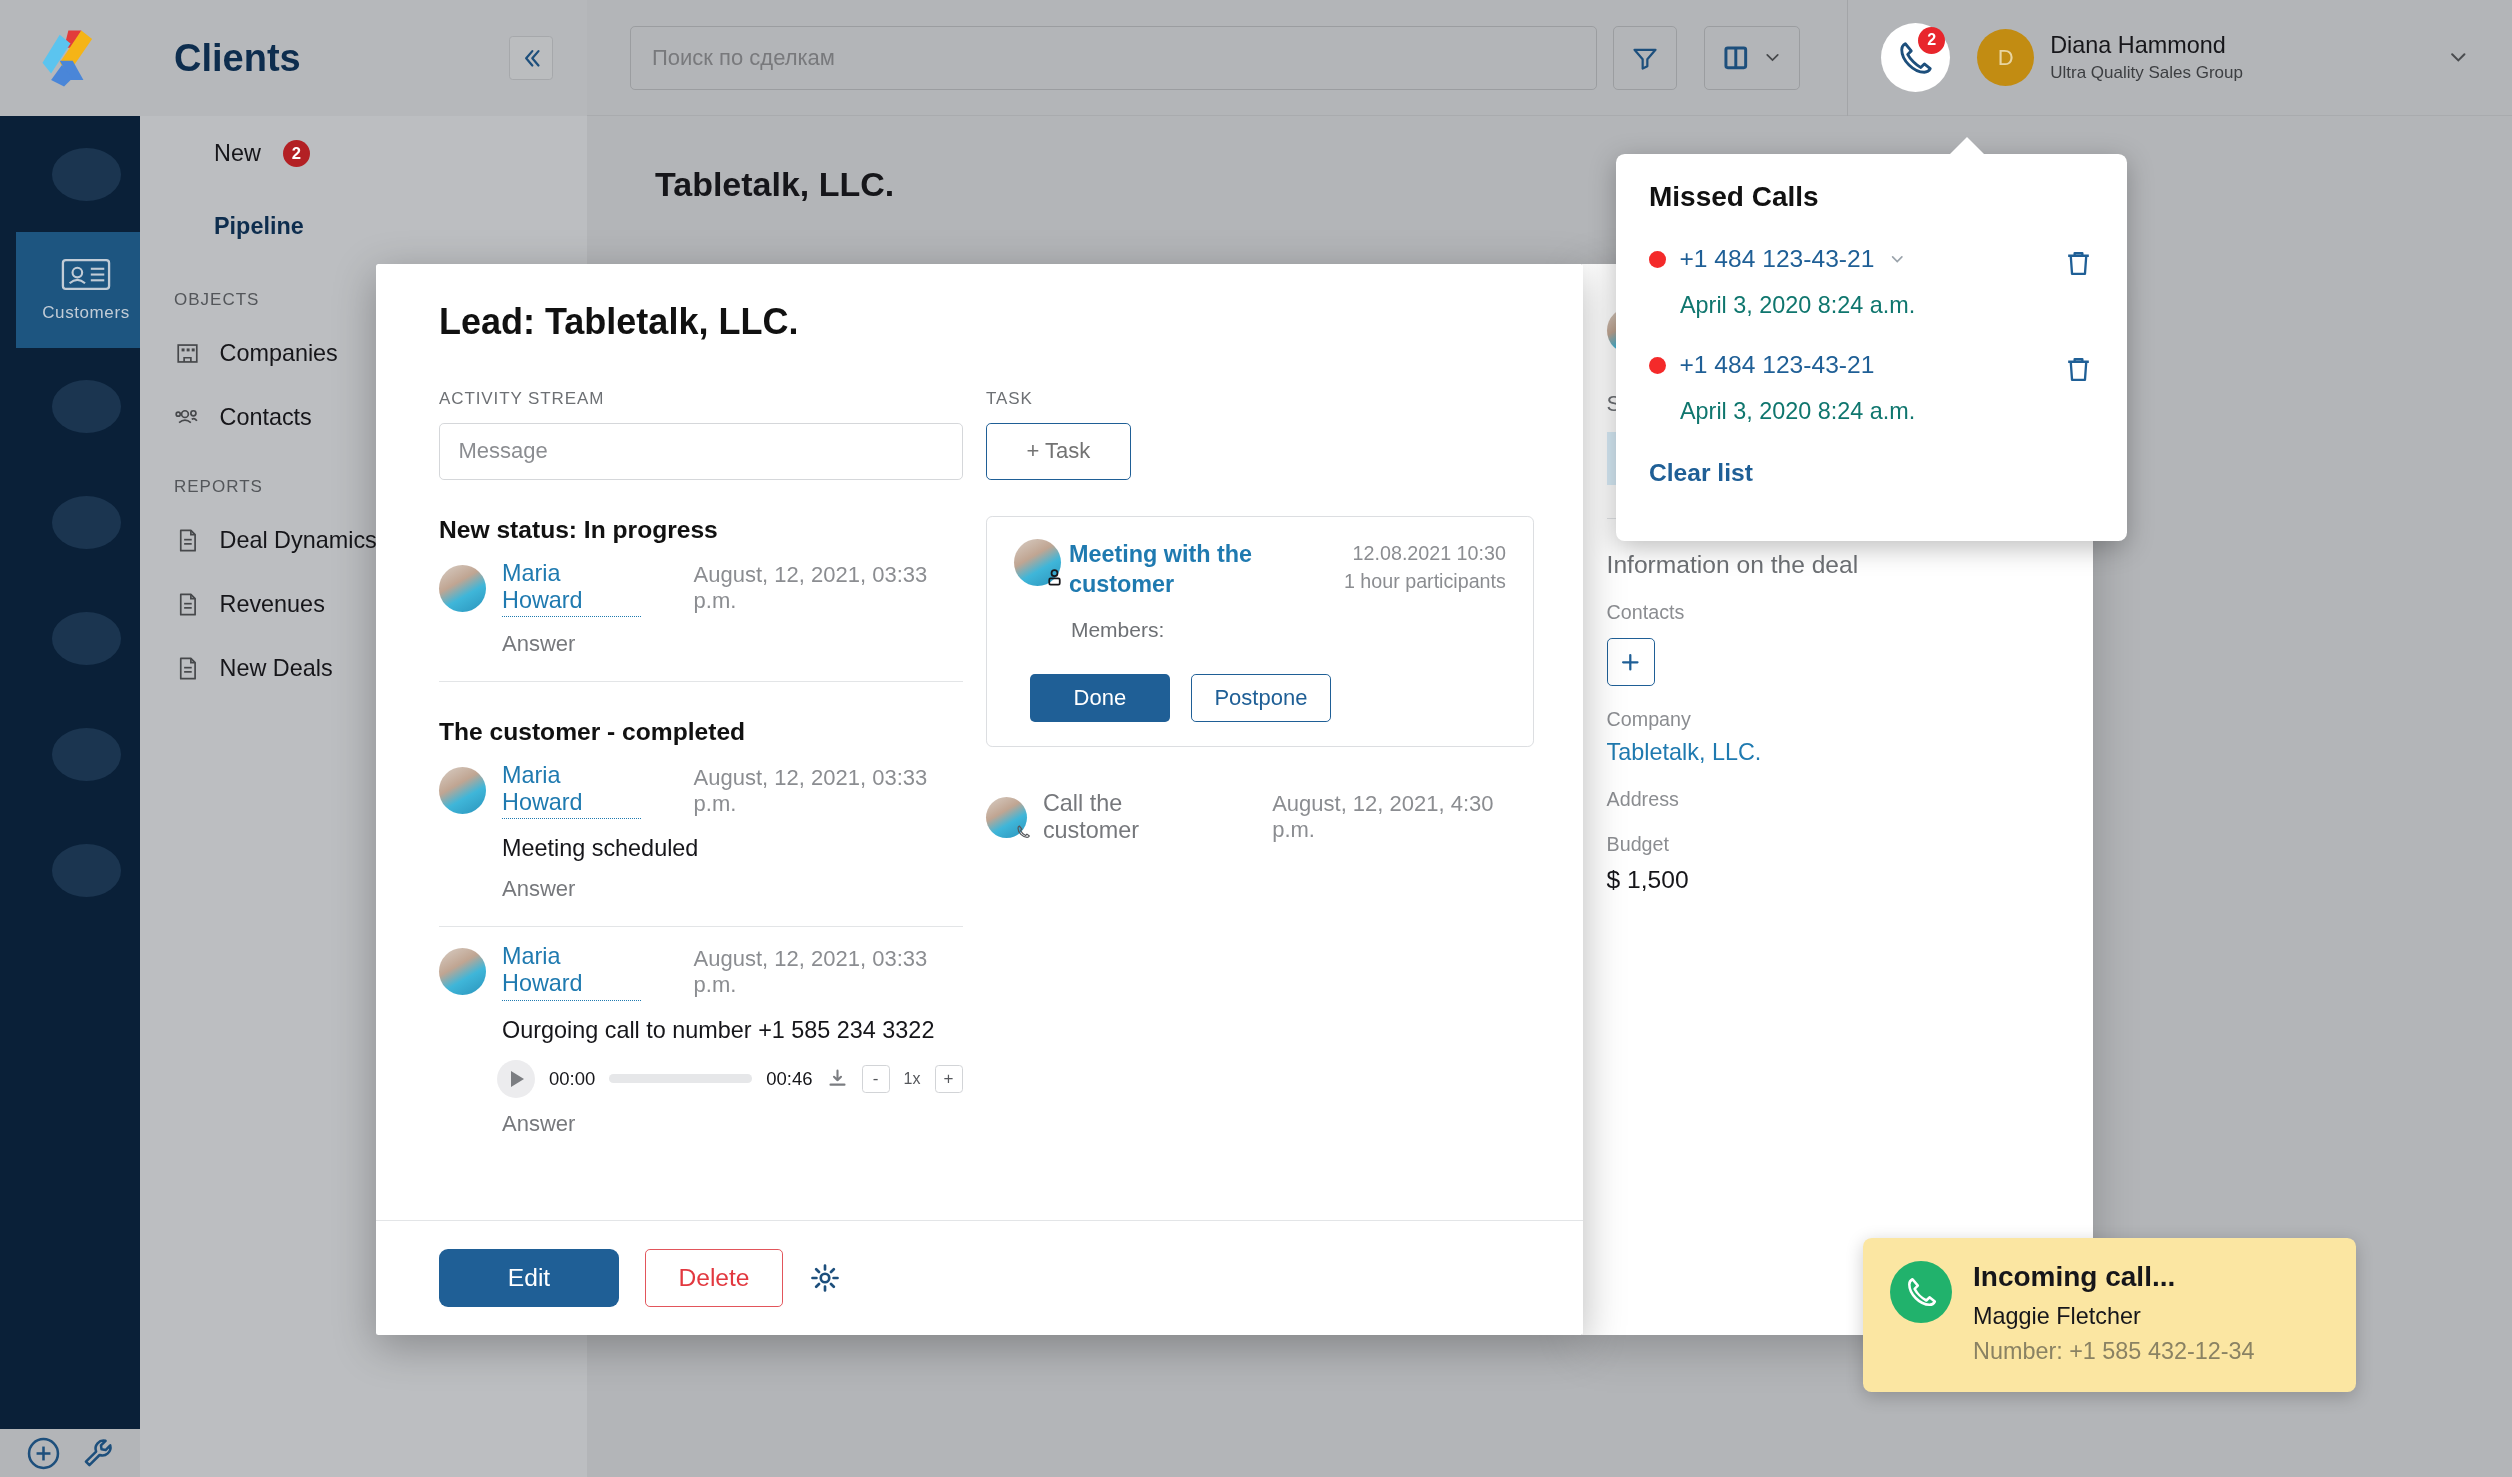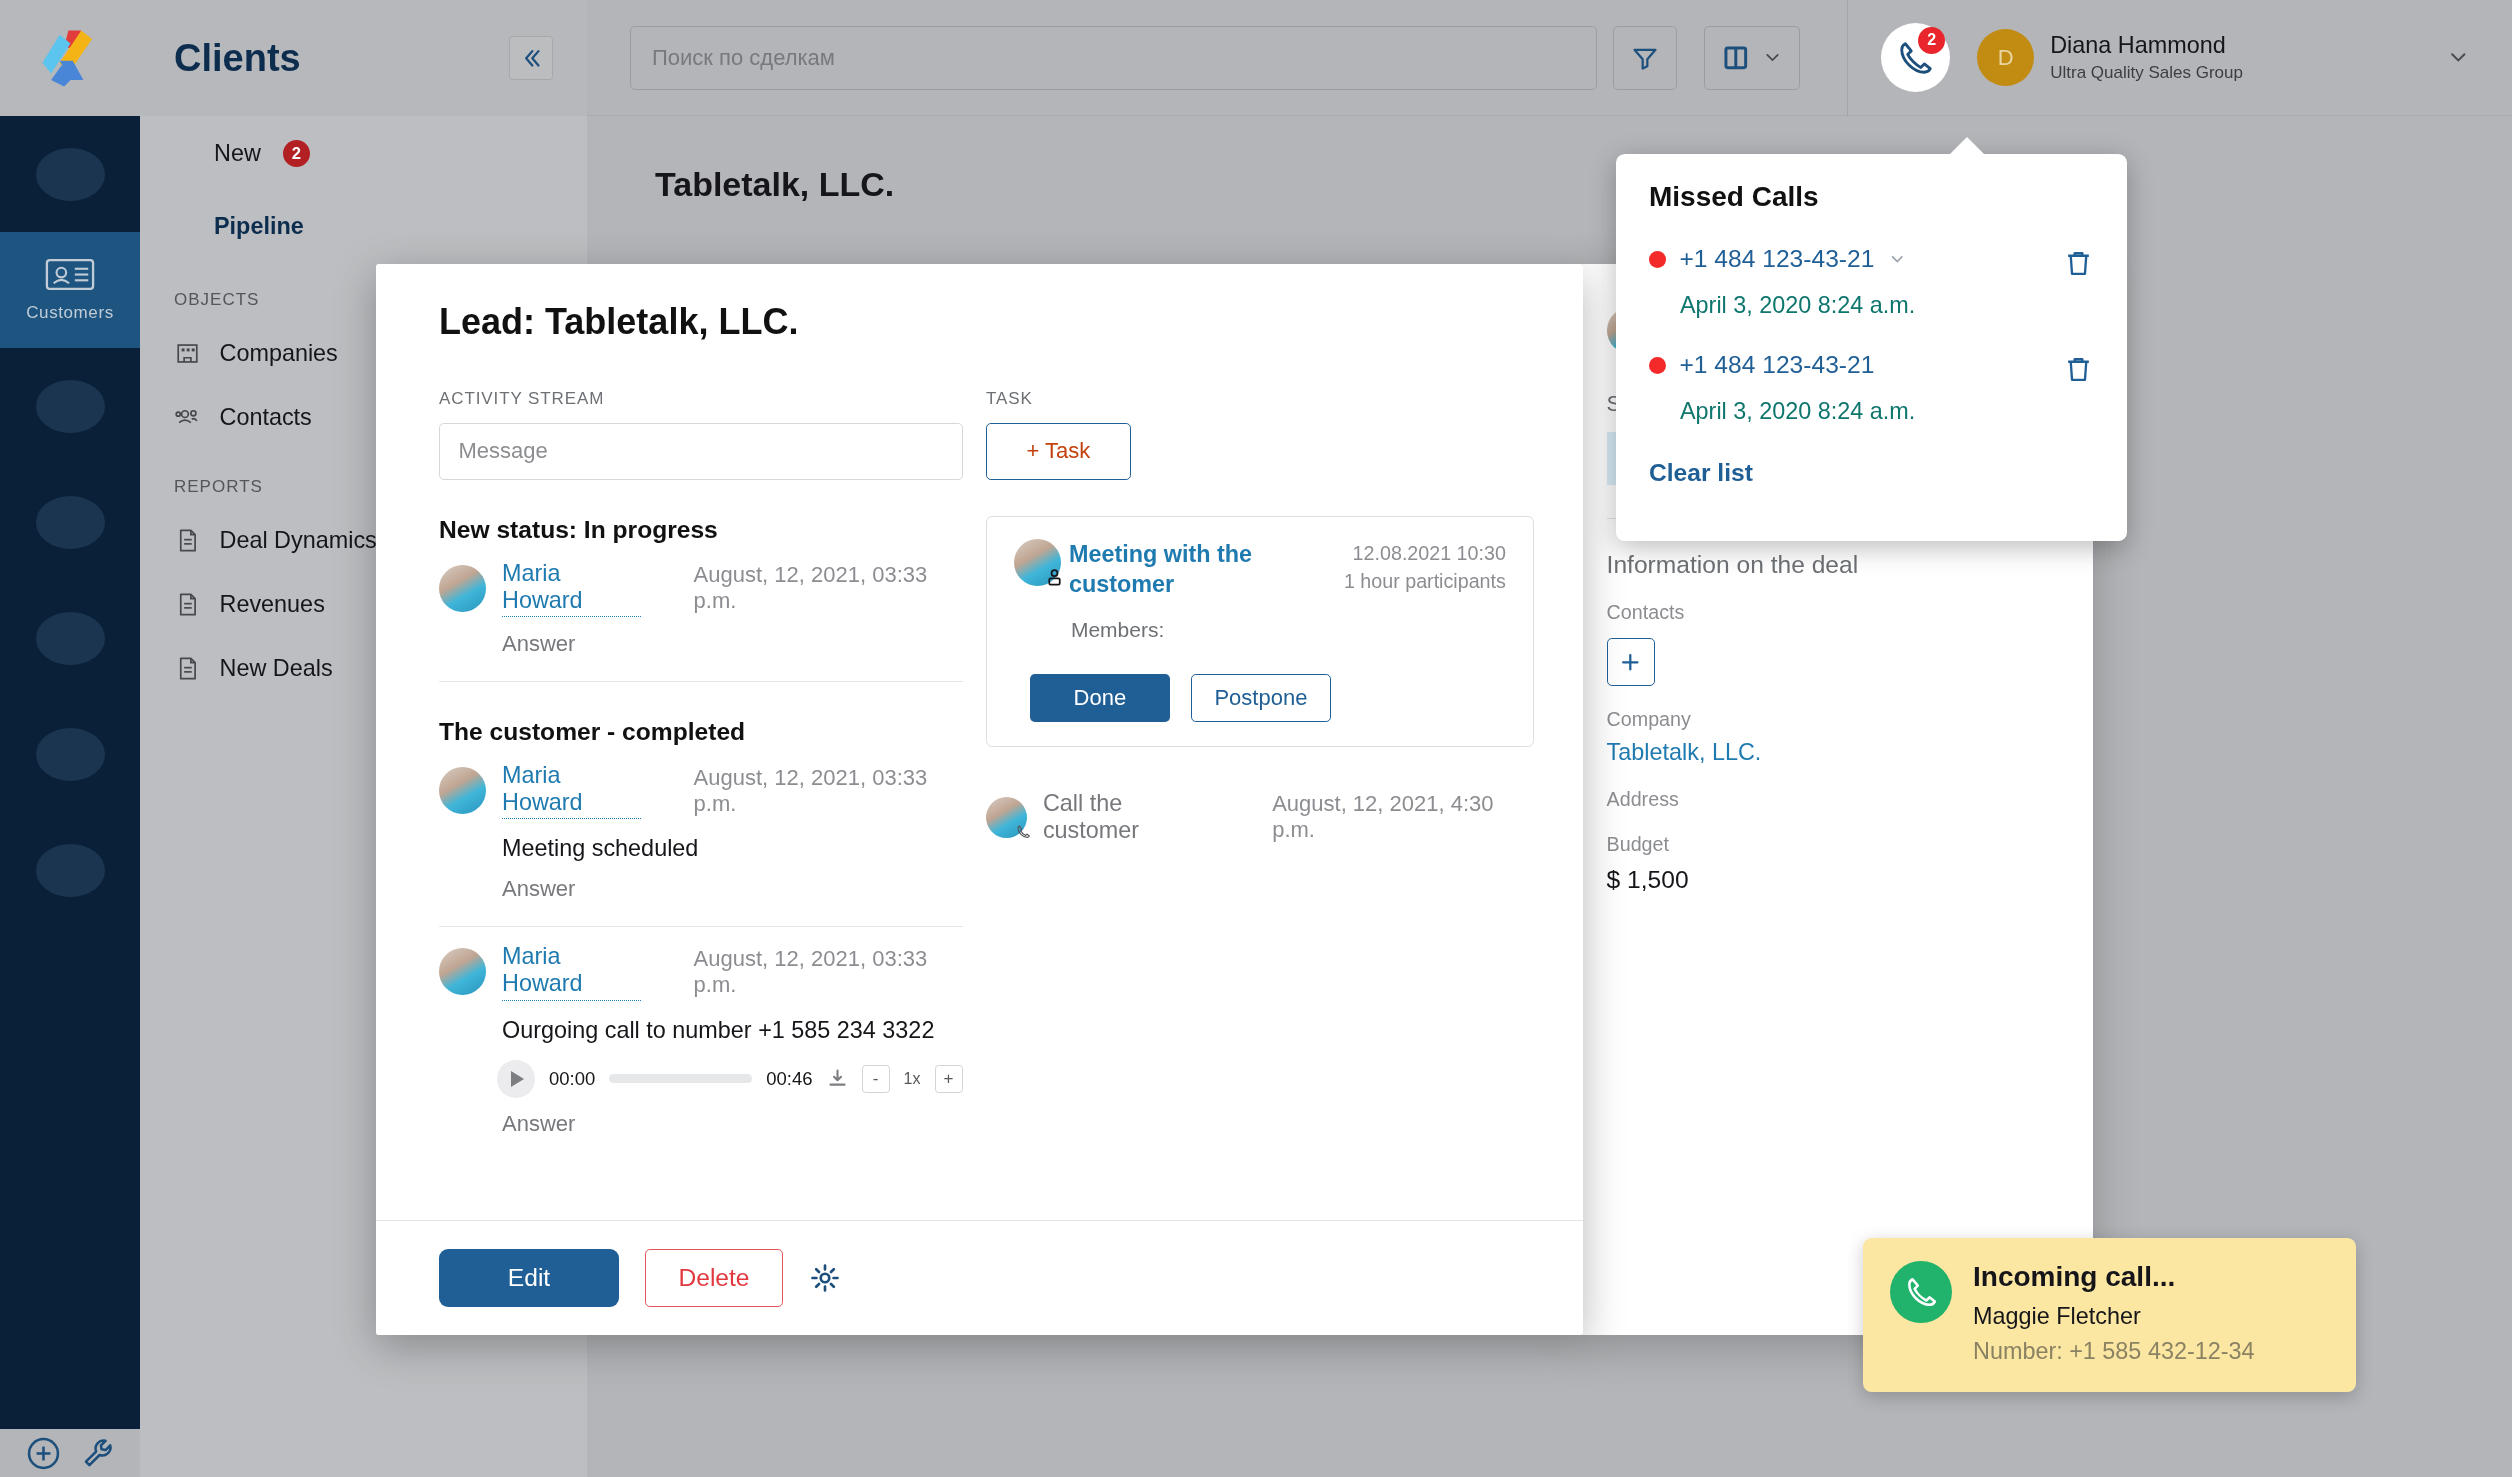--- a/index.html
+++ b/index.html
@@ -210,21 +210,21 @@
   .msg-input {
     margin-top: 13.5px; height: 57px;
     border: 0.6px solid #d5d7da; border-radius: 4.9px;
     display: flex; align-items: center; padding: 0 18.5px;
   }
   .msg-input span { font-size: 22px; color: #8b8d91; }
   .task-btn {
     margin-top: 13.5px; width: 145px; height: 57px;
     border: 0.6px solid #1f5f96; border-radius: 4.9px;
     display: flex; align-items: center; justify-content: center;
-    font-size: 22px; color: #c2410c;
+    font-size: 22px; color: #737373;
   }
 
   .stream-head {
     margin-top: 36px; font-size: 24.6px; font-weight: bold; color: #111;
   }
   .stream-entry { padding-bottom: 21px; }
   .entry-row {
     margin-top: 16px; display: flex; align-items: center; gap: 16px;
   }
   .ava {
@@ -379,21 +379,21 @@
     <div class="rail-logo">
       <svg width="69" height="69" viewBox="0 0 64 64">
         <path d="M30 6 L42 6 L34 22 L26 22 Z" fill="#e23b3b"></path>
         <path d="M42 6 L52 14 L30 46 L22 36 Z" fill="#f5b416"></path>
         <path d="M22 10 L32 18 L14 46 L6 36 Z" fill="#5bc4ef"></path>
         <path d="M22 34 L34 34 L44 52 L32 52 Z" fill="#4a86d8"></path>
         <path d="M14 52 L24 38 L34 50 L26 58 Z" fill="#4a86d8"></path>
       </svg>
     </div>
 
-    <div style="position:absolute;left:0;top:116px;width:128px;">
+    <div style="position:absolute;left:16px;top:116px;width:128px;">
       <div class="rail-item">
         <div class="rail-blob"></div>
       </div>
       <div class="rail-item active">
         <svg width="50" height="37" viewBox="0 0 52 38">
           <rect x="2" y="3" width="48" height="30" rx="3" fill="none" stroke="#c2ccd6" stroke-width="2.4"></rect>
           <circle cx="17" cy="16" r="5" fill="none" stroke="#c2ccd6" stroke-width="2.2"></circle>
           <path d="M9 27 Q17 20 25 27" fill="none" stroke="#c2ccd6" stroke-width="2.2"></path>
           <line x1="31" y1="12" x2="45" y2="12" stroke="#c2ccd6" stroke-width="2.2"></line>
           <line x1="31" y1="18" x2="45" y2="18" stroke="#c2ccd6" stroke-width="2.2"></line>

